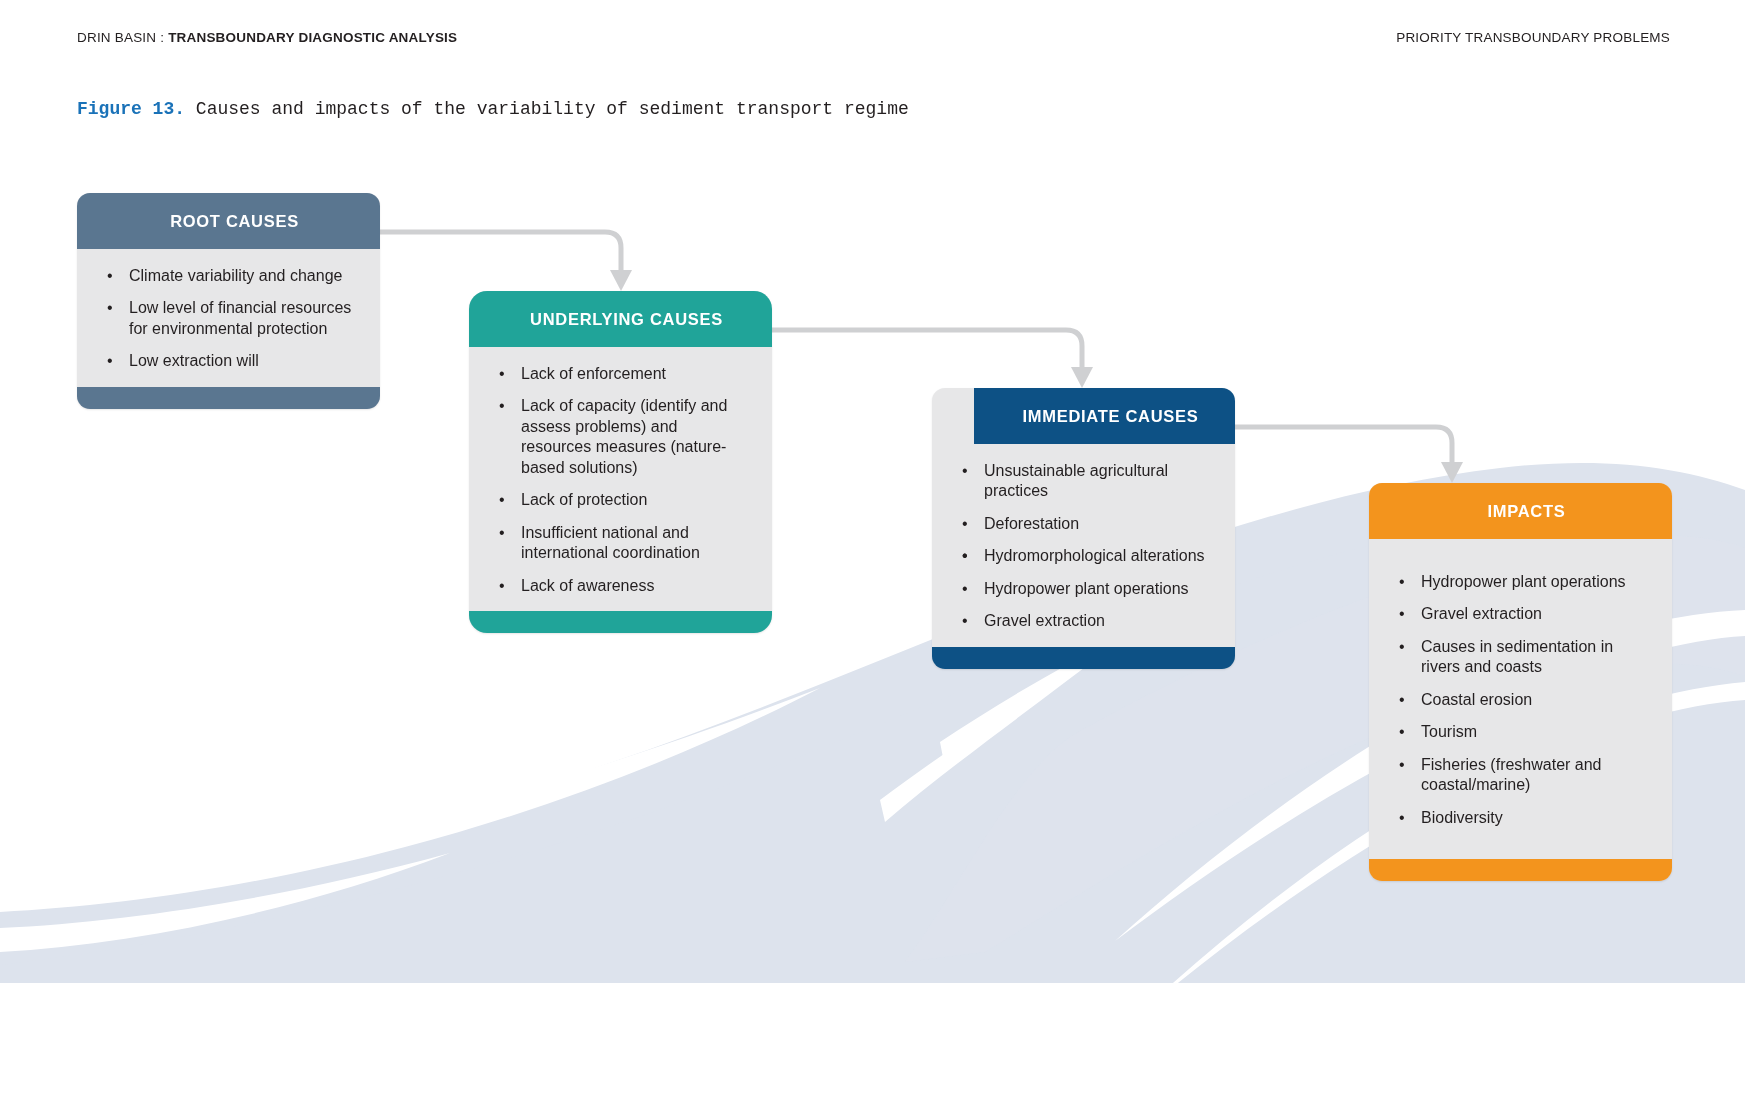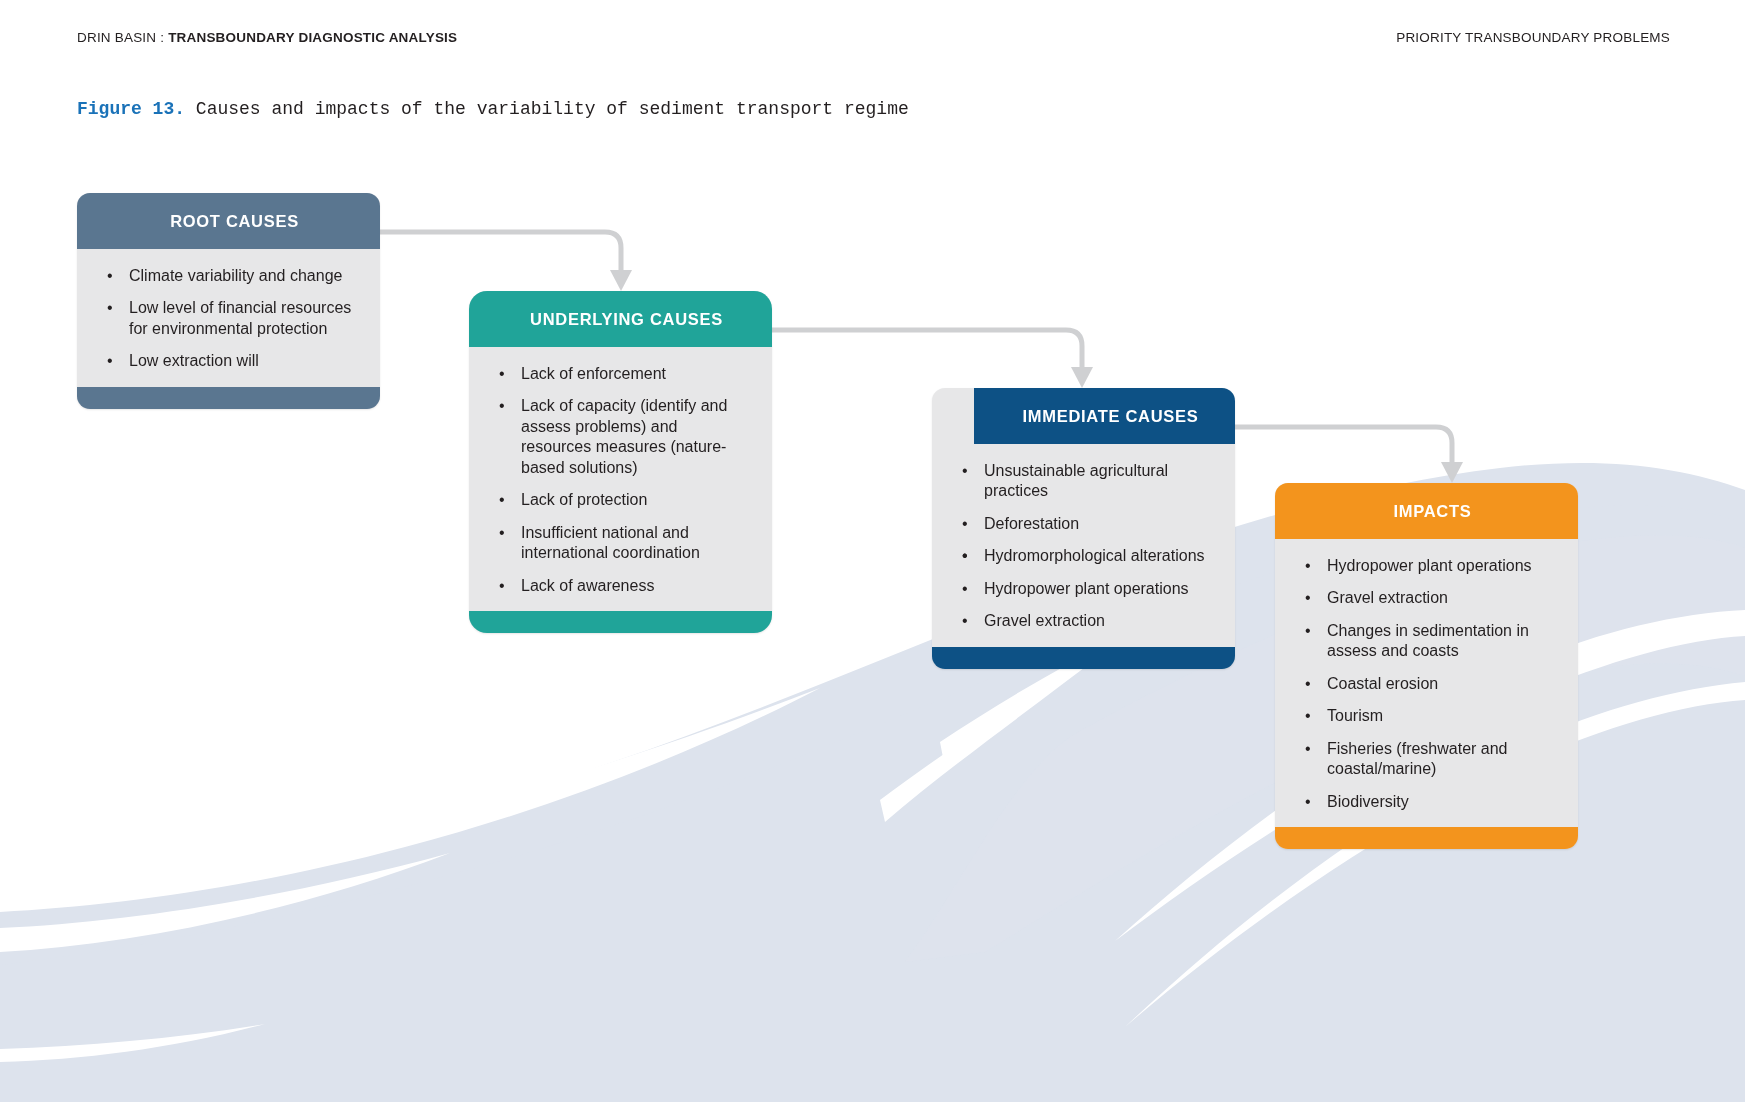--- a/index.html
+++ b/index.html
@@ -7,21 +7,21 @@
     padding: 0;
     background: #ffffff;
   }
   body {
     font-family: "Liberation Sans", sans-serif;
     -webkit-font-smoothing: antialiased;
   }
   #page {
     position: relative;
     width: 1745px;
-    height: 1102px;
+    height: 983px;
     overflow: hidden;
     background: #ffffff;
   }
 
   
   #wave-layer {
     position: absolute;
     left: 0; top: 0;
     width: 1745px;
     height: 1119px;
@@ -123,21 +123,21 @@
     top: 0px;
     font-size: 16px;
     line-height: 1.28;
     color: #231f20;
   }
 
   
   #box-root       { left: 77px;   top: 193px;  width: 303px; }
   #box-underlying { left: 469px;  top: 291px;  width: 303px; border-radius: 18px; }
   #box-immediate  { left: 932px;  top: 388px;  width: 303px; }
-  #box-impacts    { left: 1275px; top: 483px;  width: 303px; }
+  #box-impacts    { left: 1369px; top: 483px;  width: 303px; gap: 16px; }
 </style>
 </head>
 <body>
 
 <div id="page">
 
   <svg id="wave-layer" viewBox="0 0 1745 1119" preserveAspectRatio="none">
     <g>
       <path fill="#dde3ed" d="M0,905 C140,884 300,852 470,806 C650,757 820,684 1000,612
                C1180,540 1340,487 1500,468 C1600,456 1680,466 1745,490
@@ -225,21 +225,21 @@
     </div>
     <div class="fbox-foot" style="background: rgb(13, 81, 133);"></div>
   </div>
 
   <div class="fbox" id="box-impacts">
     <div class="fbox-head" style="background: rgb(243, 148, 29);">IMPACTS</div>
     <div class="fbox-body">
       <ul class="fbox-list">
         <li><span class="bullet">•</span><span>Hydropower plant operations</span></li>
         <li><span class="bullet">•</span><span>Gravel extraction</span></li>
-        <li><span class="bullet">•</span><span>Changes in sedimentation in assess and coasts</span></li>
+        <li><span class="bullet">•</span><span>Causes in sedimentation in rivers and coasts</span></li>
         <li><span class="bullet">•</span><span>Coastal erosion</span></li>
         <li><span class="bullet">•</span><span>Tourism</span></li>
         <li><span class="bullet">•</span><span>Fisheries (freshwater and coastal/marine)</span></li>
         <li><span class="bullet">•</span><span>Biodiversity</span></li>
       </ul>
     </div>
     <div class="fbox-foot" style="background: rgb(243, 148, 29);"></div>
   </div>
 
 </div>

